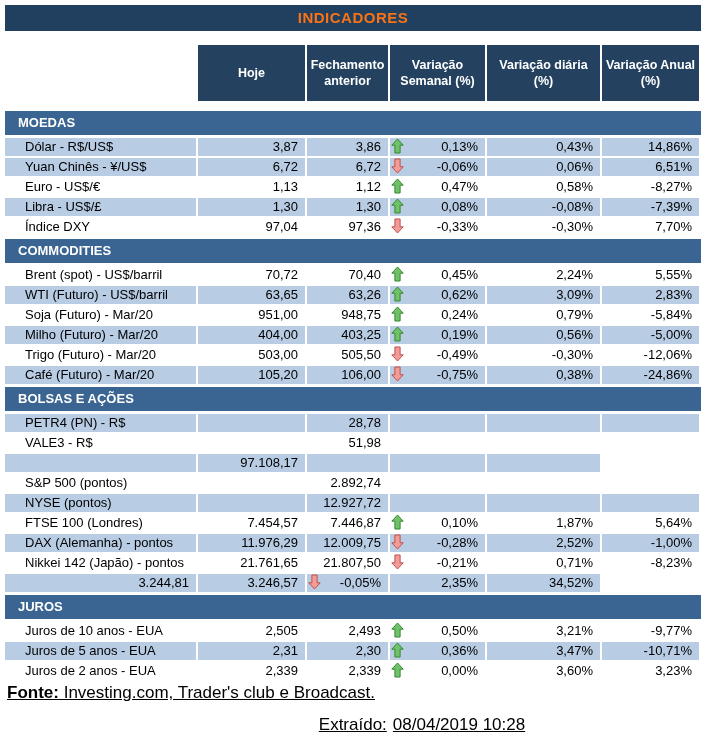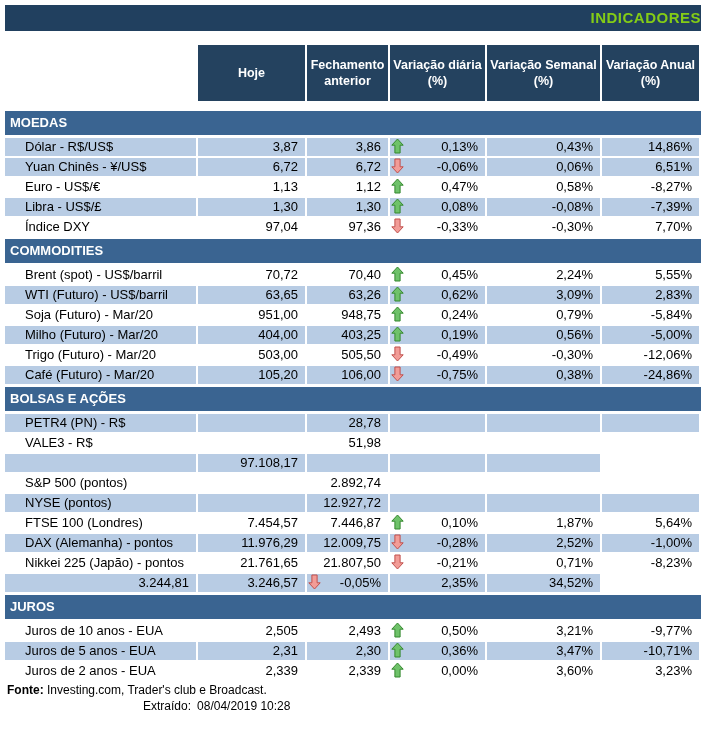--- a/index.html
+++ b/index.html
@@ -1,53 +1,53 @@
 <!DOCTYPE html>
 <html style="--title-bar: #21405f; --header-bar: #24425f; --section-bar: #3a6491; --row-blue: #b8cce4; --row-white: #ffffff;"><head>
 <meta charset="utf-8">
 <style>
   html,body{margin:0;padding:0;background:#ffffff;width:706px;height:743px;overflow:hidden;
     font-family:"Liberation Sans","DejaVu Sans",sans-serif;color:#000;}
   .page{width:696px;margin:5px 0 0 5px;}
-  .title-bar{height:26px;line-height:26px;background:var(--title-bar);color:#84cc16;
-    font-weight:bold;font-size:15px;text-align:right;letter-spacing:.5px;margin-bottom:14px;}
+  .title-bar{height:26px;line-height:26px;background:var(--title-bar);color:#f97316;
+    font-weight:bold;font-size:15px;text-align:center;letter-spacing:.5px;margin-bottom:14px;}
   .grid{display:grid;grid-template-columns:191px 107px 81px 95px 113px 97px;column-gap:2px;}
   .header-row{margin-bottom:10px;}
   .h-spacer{background:transparent;}
   .h-cell{background:var(--header-bar);color:#fff;font-weight:bold;font-size:12.5px;
     display:flex;align-items:center;justify-content:center;text-align:center;
     height:56px;line-height:1.3;padding:0 2px;box-sizing:border-box;}
   .section-bar{height:24px;line-height:24px;background:var(--section-bar);color:#fff;
-    font-weight:bold;font-size:13px;padding-left:5px;box-sizing:border-box;}
+    font-weight:bold;font-size:13px;padding-left:13px;box-sizing:border-box;}
   .rows{display:flex;flex-direction:column;row-gap:2px;margin:3px 0;}
   .cell{height:18px;line-height:18px;font-size:13px;box-sizing:border-box;overflow:hidden;white-space:nowrap;}
   .blue .cell{background:var(--row-blue);}
   .white .cell{background:var(--row-white);}
   .cell.label{padding-left:20px;}
   .cell.num{text-align:right;padding-right:7px;}
   .cell.diaria{display:flex;justify-content:space-between;padding:0 7px 0 1px;}
   .arrow{width:14px;height:16px;display:inline-flex;align-items:center;}
   .arrow svg{width:13px;height:16px;display:block;}
-  .footer{margin-top:3px;font-size:12px;}
+  .footer{margin-top:3px;font-size:17px;text-decoration:underline;}
   .fonte-line{padding-left:2px;}
-  .extraido-line{margin-left:138px;margin-top:2px;}
+  .extraido-line{margin-left:138px;margin-top:12px;text-align:center;}
   .extraido-line .val{margin-left:6px;}
 </style>
 </head>
 <body>
 
 <div class="page">
   <div class="title-bar">INDICADORES</div>
 
   <div class="grid header-row">
     <div class="h-spacer"></div>
     <div class="h-cell">Hoje</div>
     <div class="h-cell">Fechamento anterior</div>
+    <div class="h-cell">Variação Semanal (%)</div>
     <div class="h-cell">Variação diária (%)</div>
-    <div class="h-cell">Variação Semanal (%)</div>
     <div class="h-cell">Variação Anual (%)</div>
   </div>
 
   <div id="sections">
       <div class="section">
         <div class="section-bar">MOEDAS</div>
         <div class="rows">
           <div class="grid row blue">
             <div class="cell label">Dólar - R$/US$</div>
             <div class="cell num">3,87</div>
@@ -301,21 +301,21 @@
                 <svg viewBox="0 0 13 16">
                   <path d="M6.5 15 L12.2 8.8 H9.1 V1 H3.9 V8.8 H0.8 Z" fill="#f29c97" stroke="#c0504d" stroke-width="1"></path>
                 </svg>
               </span>
               <span>-0,28%</span>
             </div>
             <div class="cell num">2,52%</div>
             <div class="cell num">-1,00%</div>
           </div>
           <div class="grid row white">
-            <div class="cell label">Nikkei 225 (Japão) - pontos</div>
+            <div class="cell label">Nikkei 142 (Japão) - pontos</div>
             <div class="cell num">21.761,65</div>
             <div class="cell num">21.807,50</div>
             <div class="cell diaria">
               <span class="arrow">
                 <svg viewBox="0 0 13 16">
                   <path d="M6.5 15 L12.2 8.8 H9.1 V1 H3.9 V8.8 H0.8 Z" fill="#f29c97" stroke="#c0504d" stroke-width="1"></path>
                 </svg>
               </span>
               <span>-0,21%</span>
             </div>

